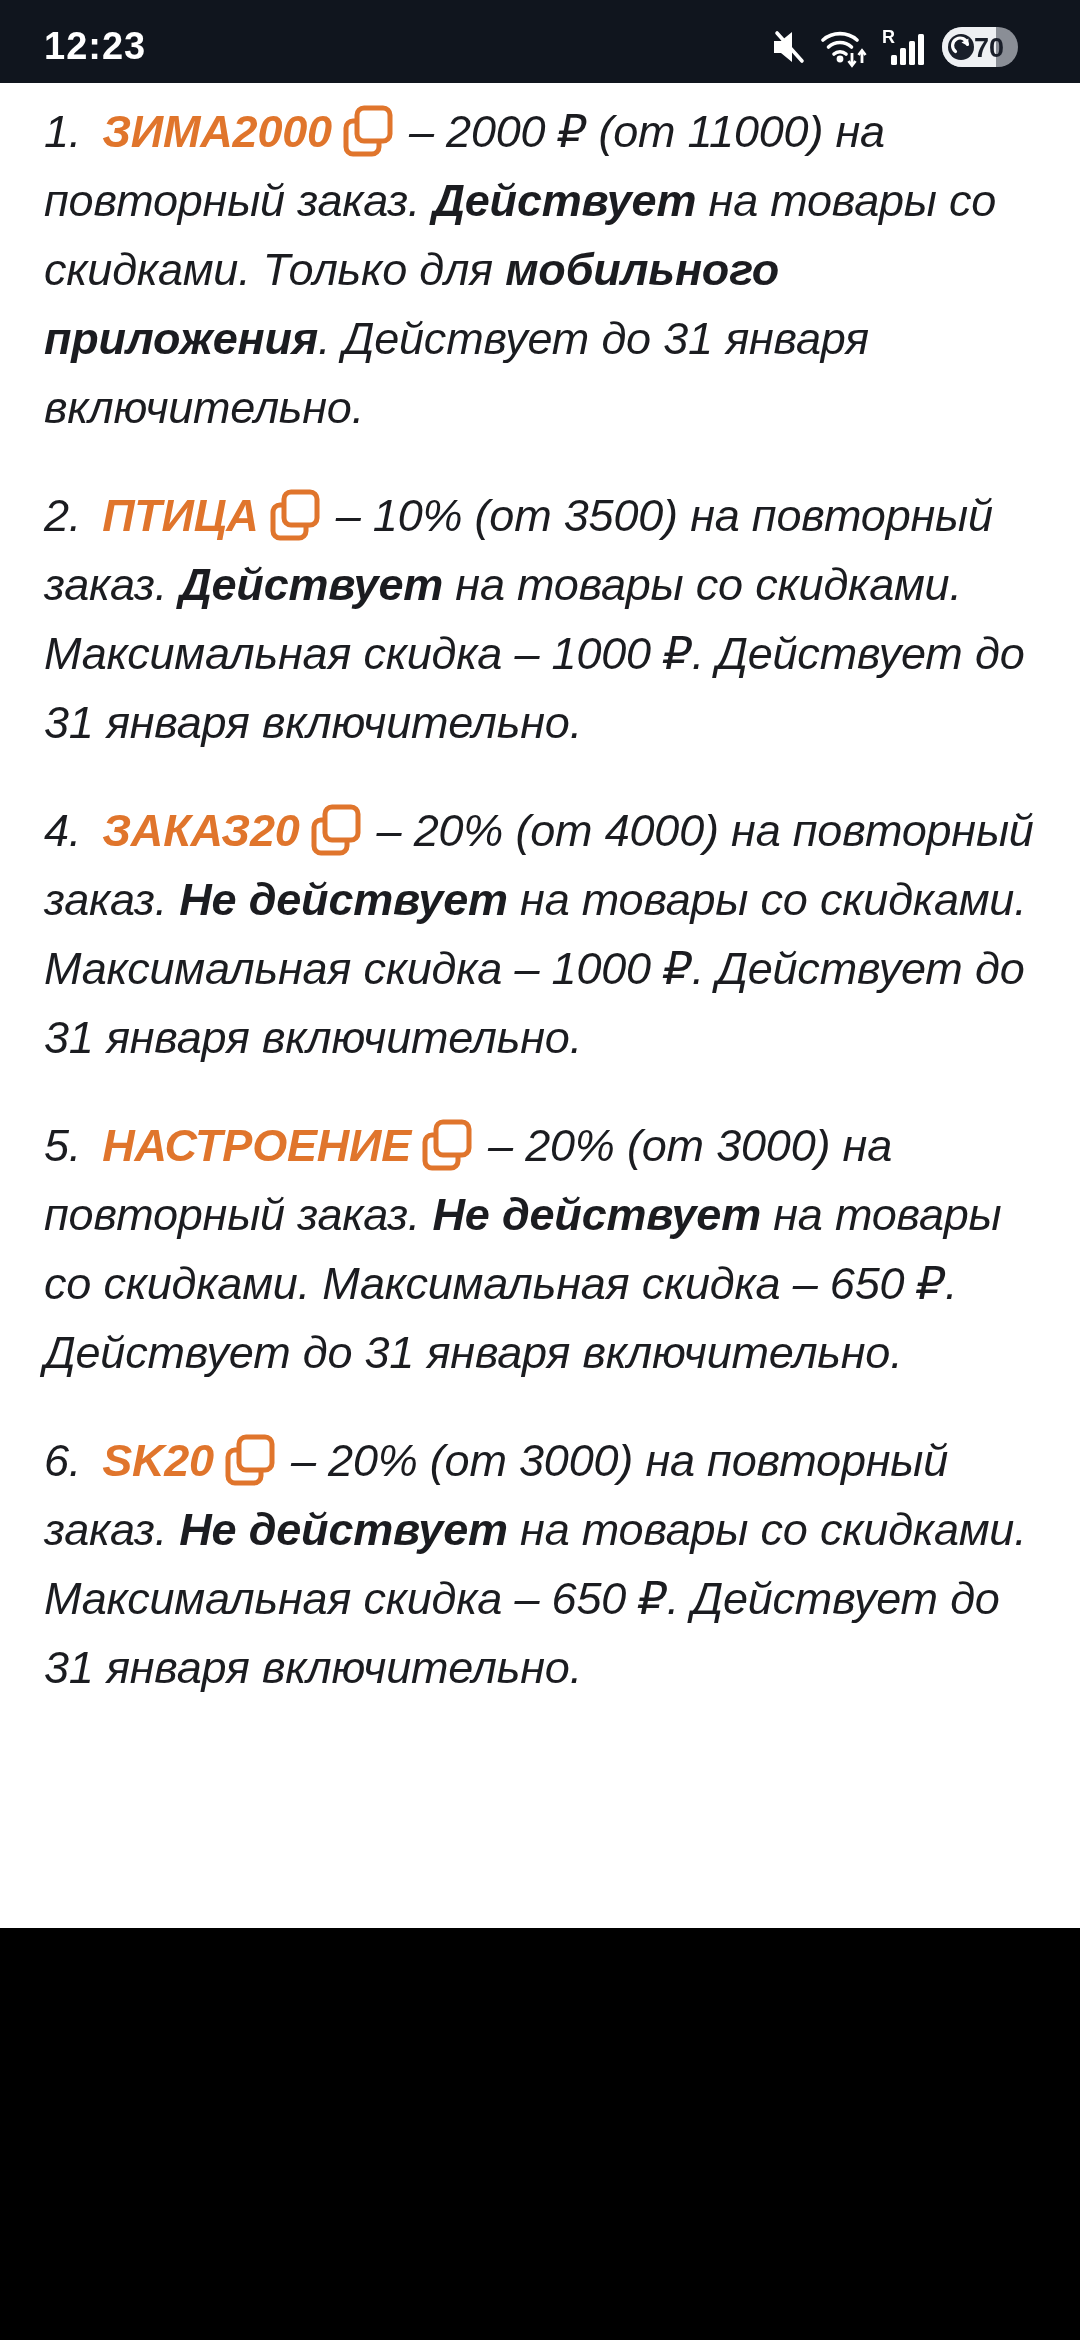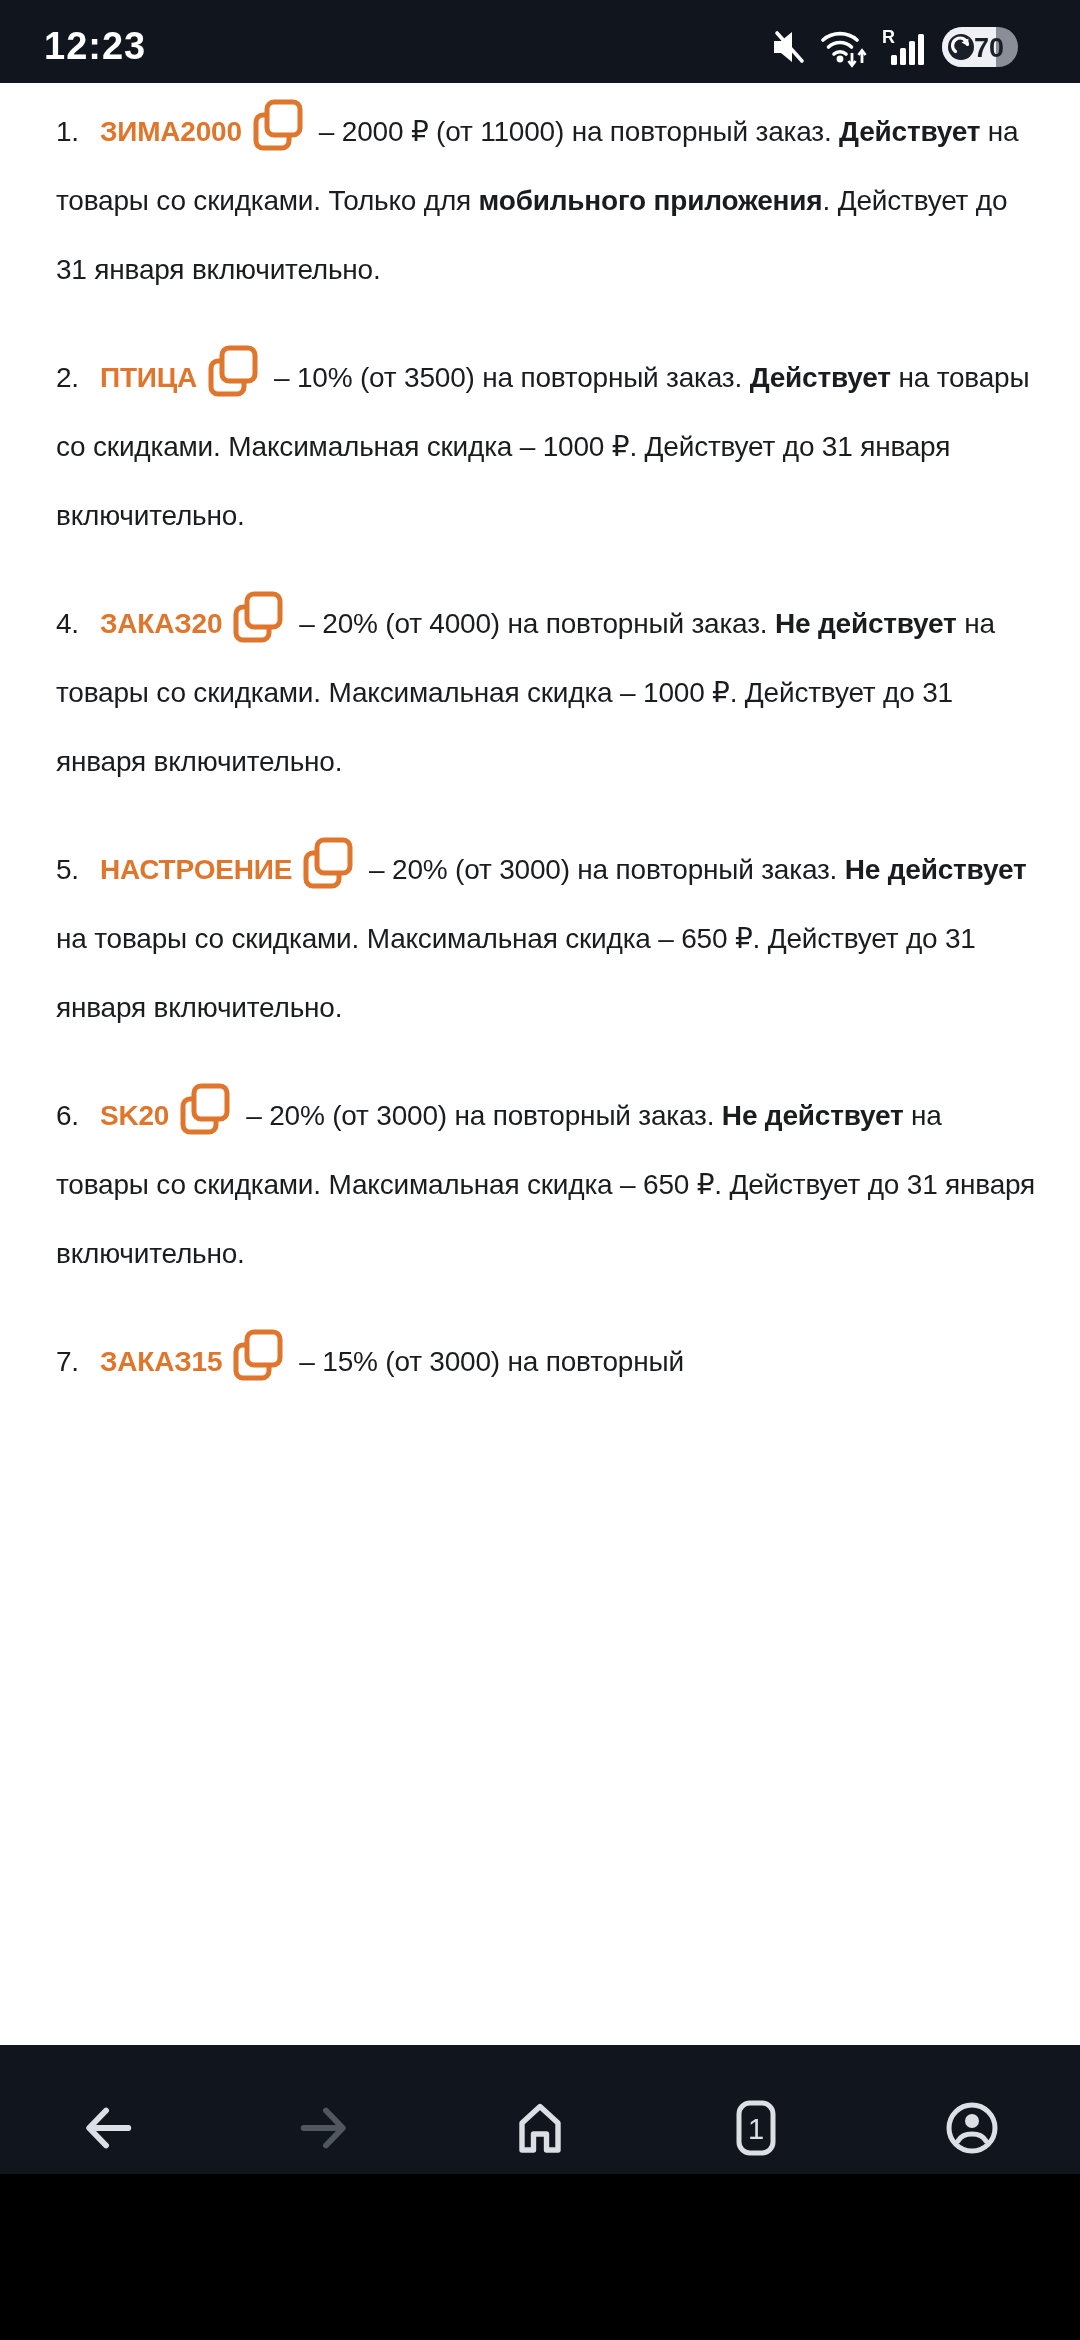--- a/index.html
+++ b/index.html
@@ -1,38 +1,38 @@
 <!DOCTYPE html>
 <html style="--accent: #E0752C; --bar_bg: #10151E; --page_bg: #FFFFFF; --text: #1B1C20; --icon_light: #DCE0E5; --icon_dim: #51575F; --nav_icon: #C7CBD1; --battery_fill: #EEF0F3; --battery_empty: #8A8E96; --battery_dark: #1A1F2A;"><head>
 <meta charset="utf-8">
 <style>
   html,body{margin:0;padding:0;background:#000;}
   .screen{
-    position:relative;width:1080px;height:2174px;overflow:hidden;
+    position:relative;width:1080px;height:1928px;overflow:hidden;
     background:var(--page_bg,#fff);
     font-family:"Liberation Sans","DejaVu Sans",sans-serif;
   }
   
   .status-bar{
     position:absolute;top:0;left:0;width:1080px;height:83px;
     background:var(--bar_bg,#10151E);
     display:flex;align-items:center;justify-content:space-between;
     padding:10px 62px 0 44px;box-sizing:border-box;
   }
   .time{color:#fff;font-size:38px;font-weight:bold;letter-spacing:1px;}
   .status-icons{display:flex;align-items:center;gap:15px;}
   
   .content{
     position:absolute;top:83px;left:0;width:1080px;height:1962px;
     overflow:hidden;background:var(--page_bg,#fff);
     padding:14px 40px 0 44px;box-sizing:border-box;
   }
   .promo{
-    font-size:28px;line-height:69px;color:var(--text,#1B1C20);
-    margin:0 0 39px 12px;letter-spacing:-0.2px;
+    font-size:45px;line-height:69px;color:var(--text,#1B1C20);
+    margin:0 0 39px 0;letter-spacing:-0.2px;font-style:italic;
   }
   .promo .num{margin-right:21px;}
   .promo .code{color:var(--accent,#E0752C);font-weight:bold;}
   .promo b{font-weight:bold;}
   .copy-icon{display:inline-block;vertical-align:-11px;margin:0 15px 0 10px;}
   
   .browser-toolbar{
     position:absolute;top:2045px;left:0;width:1080px;height:165px;
     background:var(--bar_bg,#10151E);
     display:flex;align-items:center;
@@ -108,24 +108,20 @@
     <p class="promo"><span class="num">5.</span><span class="code">НАСТРОЕНИЕ</span><svg class="copy-icon" width="52" height="54" viewBox="0 0 52 54">
             <rect x="4" y="17" width="33" height="33" rx="7" fill="none" stroke="var(--accent,#E0752C)" stroke-width="5"></rect>
             <rect x="15" y="4" width="33" height="33" rx="7" fill="#fff" stroke="var(--accent,#E0752C)" stroke-width="5"></rect>
           </svg><span class="txt"><span>– 20% (от 3000) на повторный заказ. </span><b>Не действует</b><span> на товары со скидками. Максимальная скидка – 650 ₽. Действует до 31 января включительно.</span></span></p>
 
     <p class="promo"><span class="num">6.</span><span class="code">SK20</span><svg class="copy-icon" width="52" height="54" viewBox="0 0 52 54">
             <rect x="4" y="17" width="33" height="33" rx="7" fill="none" stroke="var(--accent,#E0752C)" stroke-width="5"></rect>
             <rect x="15" y="4" width="33" height="33" rx="7" fill="#fff" stroke="var(--accent,#E0752C)" stroke-width="5"></rect>
           </svg><span class="txt"><span>– 20% (от 3000) на повторный заказ. </span><b>Не действует</b><span> на товары со скидками. Максимальная скидка – 650 ₽. Действует до </span><span>31 января включительно.</span></span></p>
 
-    <p class="promo"><span class="num">7.</span><span class="code">ЗАКАЗ15</span><svg class="copy-icon" width="52" height="54" viewBox="0 0 52 54">
-            <rect x="4" y="17" width="33" height="33" rx="7" fill="none" stroke="var(--accent,#E0752C)" stroke-width="5"></rect>
-            <rect x="15" y="4" width="33" height="33" rx="7" fill="#fff" stroke="var(--accent,#E0752C)" stroke-width="5"></rect>
-          </svg><span class="txt"><span>– 15% (от 3000) на повторный</span></span></p>
   </div>
   </div>
 
   <div class="browser-toolbar">
     <div class="tb-slot">
       <svg width="58" height="58" viewBox="0 0 60 60">
         <path d="M51 30 H12" fill="none" stroke="var(--icon_light,#DCE0E5)" stroke-width="6" stroke-linecap="round"></path>
         <path d="M28 12 L10.5 30 L28 48" fill="none" stroke="var(--icon_light,#DCE0E5)" stroke-width="6" stroke-linecap="round" stroke-linejoin="round"></path>
       </svg>
     </div>

